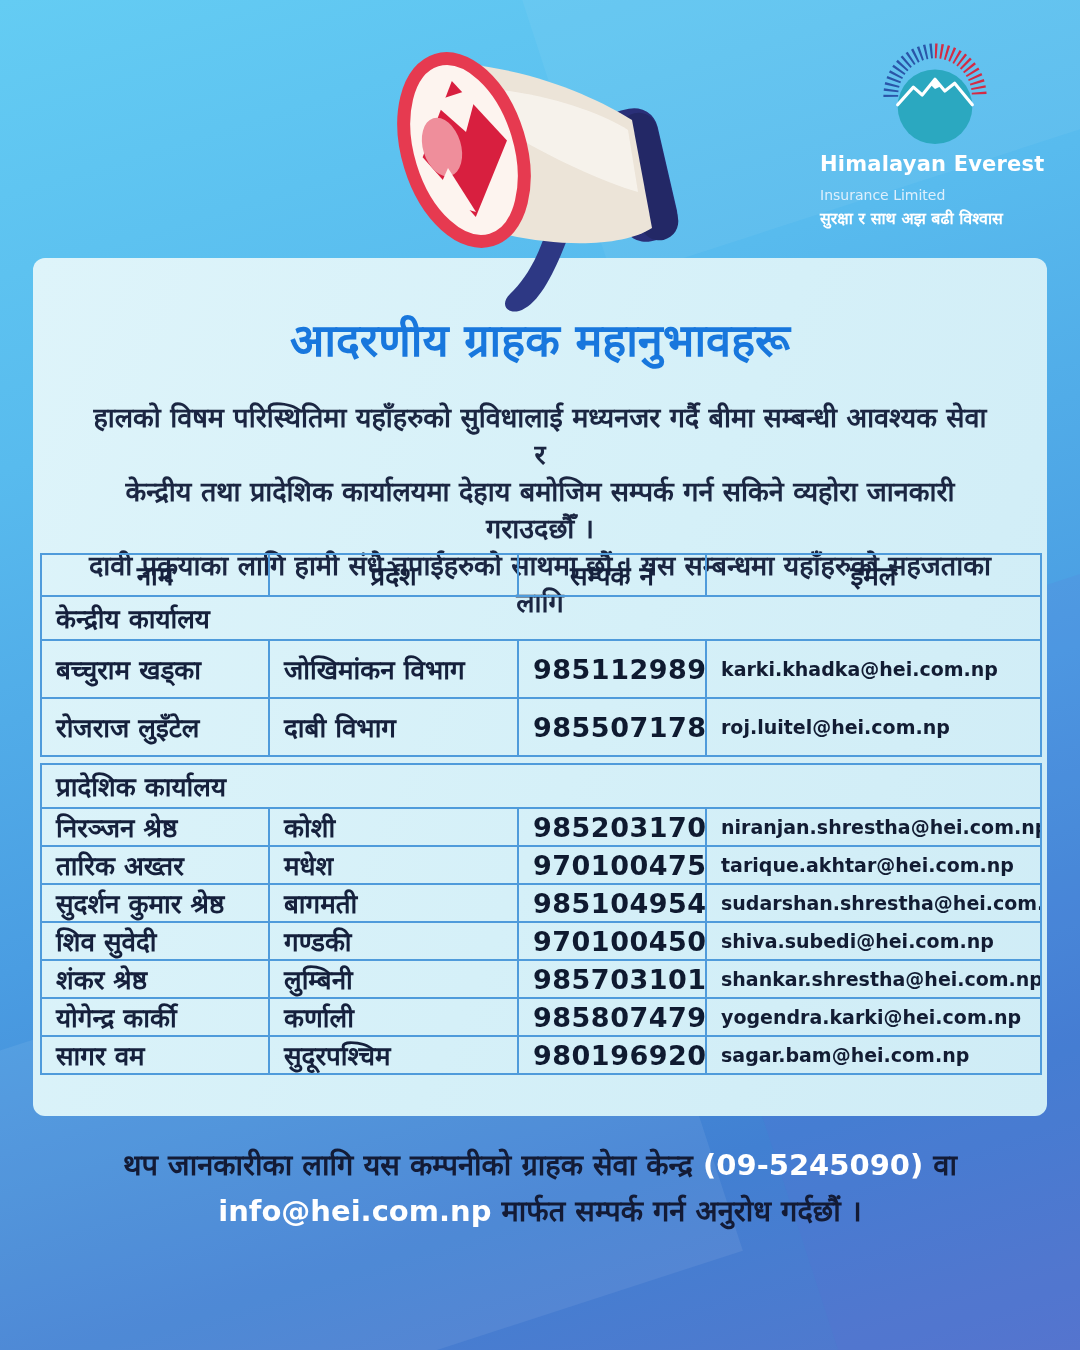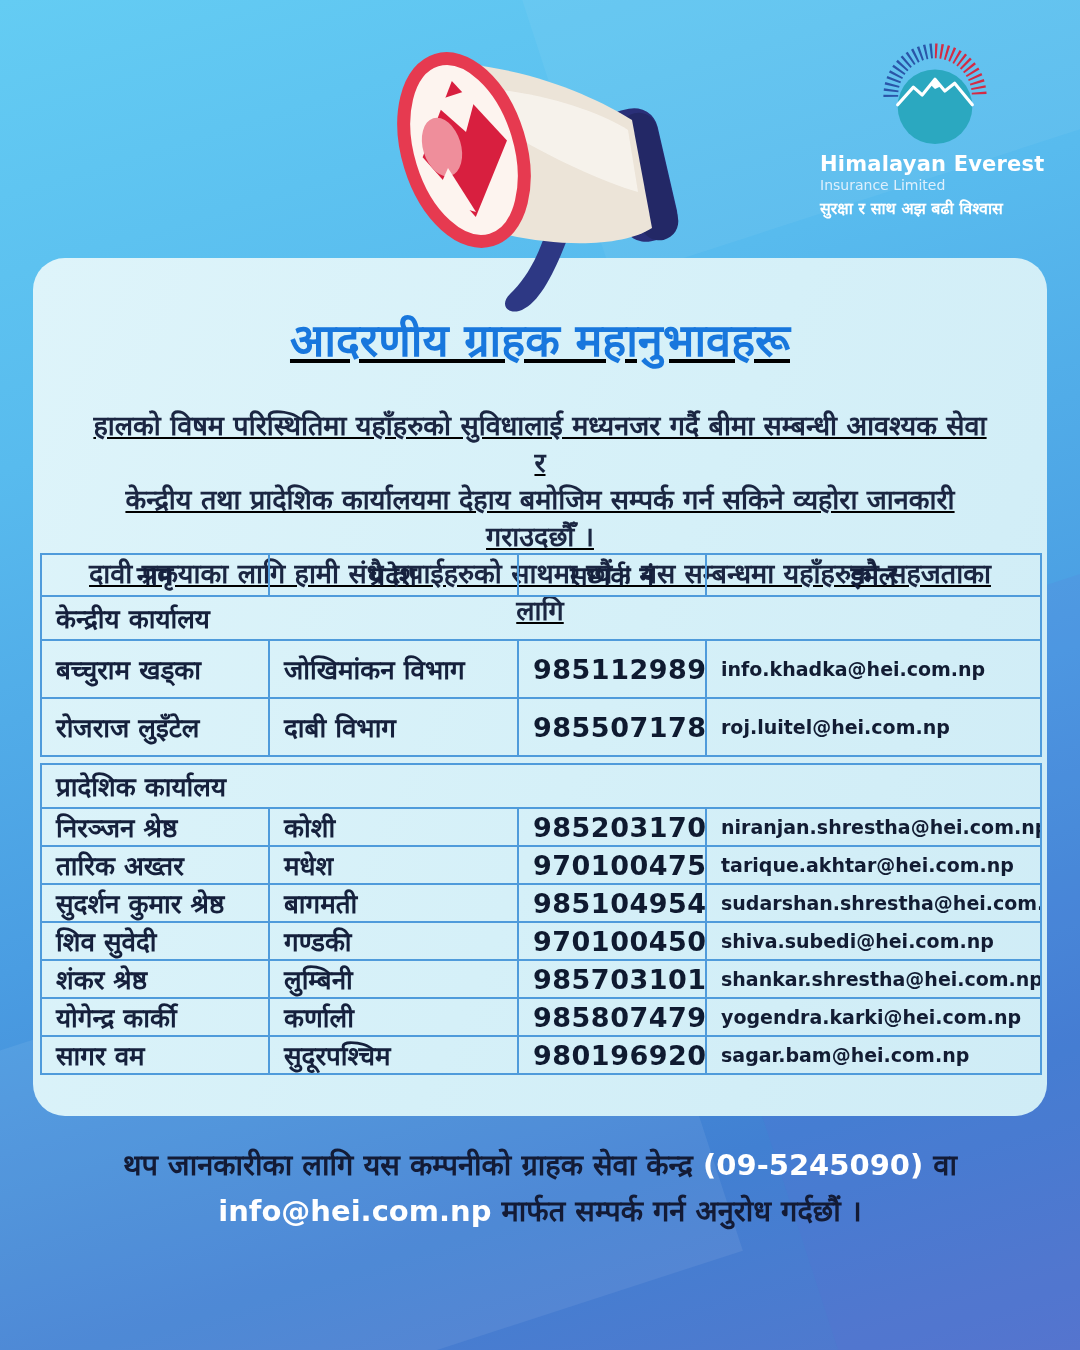--- a/index.html
+++ b/index.html
@@ -11,33 +11,33 @@
   
   .streak{position:absolute;background:rgba(255,255,255,0.07);pointer-events:none;}
   .streak1{width:900px;height:420px;left:-200px;top:980px;transform:rotate(-18deg);}
   .streak2{width:700px;height:300px;left:550px;top:-120px;transform:rotate(-18deg);background:rgba(255,255,255,0.05);}
   .streak3{width:500px;height:900px;left:760px;top:620px;transform:rotate(-18deg);background:rgba(110,100,215,0.10);}
 
   
   .brand{position:absolute;top:38px;right:30px;width:230px;text-align:left;color:#fff;}
   .brand svg{display:block;margin:0 auto;}
   .brand-name{font-size:21px;font-weight:bold;letter-spacing:.2px;margin-top:2px;}
-  .brand-sub{font-size:14px;color:#e9f4fe;opacity:.92;margin-top:1px;}
+  .brand-sub{font-size:14px;color:#e9f4fe;opacity:.92;margin-top:11px;}
   .brand-tag{font-size:16px;font-weight:bold;margin-top:4px;white-space:nowrap;}
 
   
   .megaphone{position:absolute;left:392px;top:32px;width:292px;height:285px;z-index:3;}
 
   
   .card{
-    position:absolute;left:33px;top:258px;width:1014px;height:858px;border-radius:32px;
-    background:linear-gradient(115deg,#def4fa 0%,#d5f0f8 55%,#cfecf6 100%);z-index:2;text-decoration:underline;
+    position:absolute;left:33px;top:258px;width:1014px;height:858px;border-radius:12px;
+    background:linear-gradient(115deg,#def4fa 0%,#d5f0f8 55%,#cfecf6 100%);z-index:2;
   }
   .title{margin:0;padding-top:50px;text-align:center;font-size:45px;font-weight:bold;color:#1877dd;}
-  .body-text{margin:38px 54px 0 54px;text-align:center;font-size:27px;font-weight:bold;color:#1b2642;line-height:37px;}
+  .body-text{margin:30px 54px 0 54px;text-align:center;font-size:27px;font-weight:bold;color:#1b2642;line-height:37px;}
 
   table.tbl{position:absolute;left:7px;width:1000px;border-collapse:collapse;table-layout:fixed;}
   .tbl1{top:295px;}
   .tbl2{top:505px;}
   .tbl th,.tbl td{border:2px solid #4f9bdb;padding:0 14px;overflow:hidden;white-space:nowrap;}
   .tbl th{height:40px;text-align:center;font-size:26px;font-weight:bold;color:#15203c;}
   .tbl tr.section td{height:42px;font-size:26px;font-weight:bold;color:#15203c;}
   .tbl1 tbody tr{height:58px;}
   .tbl2 tbody tr{height:28px;}
   td.c-name,td.c-prov{font-size:26px;font-weight:bold;color:#15203c;}
@@ -117,21 +117,21 @@
         </tr>
         <tr class="section">
           <td colspan="4">केन्द्रीय  कार्यालय</td>
         </tr>
       </thead>
       <tbody>
           <tr>
             <td class="c-name">बच्चुराम खड्का</td>
             <td class="c-prov">जोखिमांकन विभाग</td>
             <td class="c-phone">9851129896</td>
-            <td class="c-email">info.khadka@hei.com.np</td>
+            <td class="c-email">karki.khadka@hei.com.np</td>
           </tr>
           <tr>
             <td class="c-name">रोजराज लुइँटेल</td>
             <td class="c-prov">दाबी विभाग</td>
             <td class="c-phone">9855071785</td>
             <td class="c-email">roj.luitel@hei.com.np</td>
           </tr>
         </tbody>
     </table>
 

